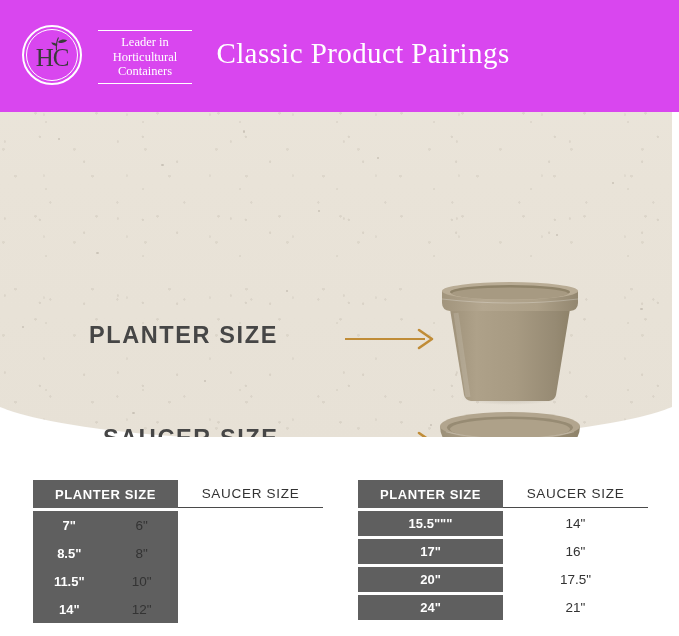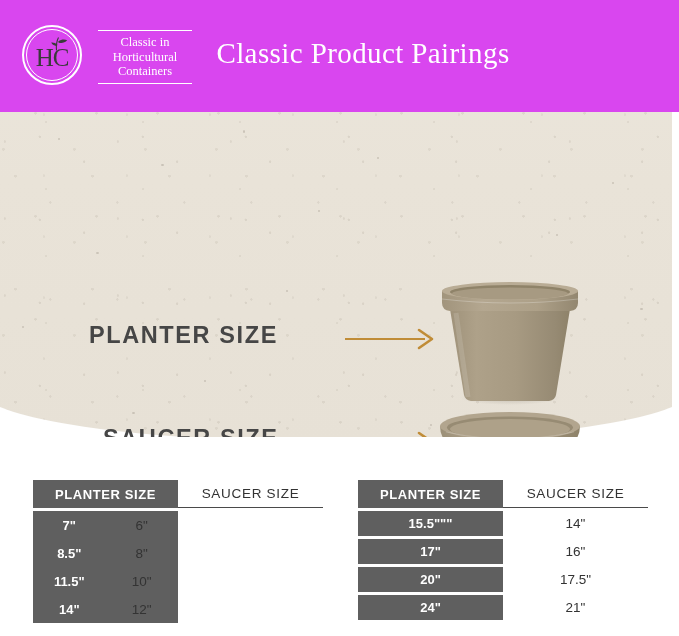--- a/index.html
+++ b/index.html
@@ -236,21 +236,21 @@
       <div class="hc-letters">HC</div>
       <svg class="sprout" width="20" height="15" viewBox="0 0 20 15">
         <path d="M7.5 14.5 C7 9 7.6 5 9.5 1.5" stroke="#3A3A3A" stroke-width="1.1" fill="none"></path>
         <path d="M9.4 5.2 C12.2 3.2 15.6 3.0 18.2 4.2 C15.8 7.0 12.0 7.6 9.4 6.4 Z" fill="#3A3A3A"></path>
         <path d="M8.3 8.6 C6.6 7.0 4.3 6.3 2.2 6.6 C3.4 9.0 6.0 10.3 8.1 9.8 Z" fill="#3A3A3A"></path>
       </svg>
     </div>
 
     <div id="brand-text">
       <div class="rule"></div>
-      <span class="line">Classic in</span>
+      <span class="line">Leader in</span>
       <span class="line">Horticultural</span>
       <span class="line">Containers</span>
       <div class="rule"></div>
     </div>
   </div>
 
   <div id="page-title">Classic Product Pairings</div>
 </div>
 
 <div id="hero-panel">

